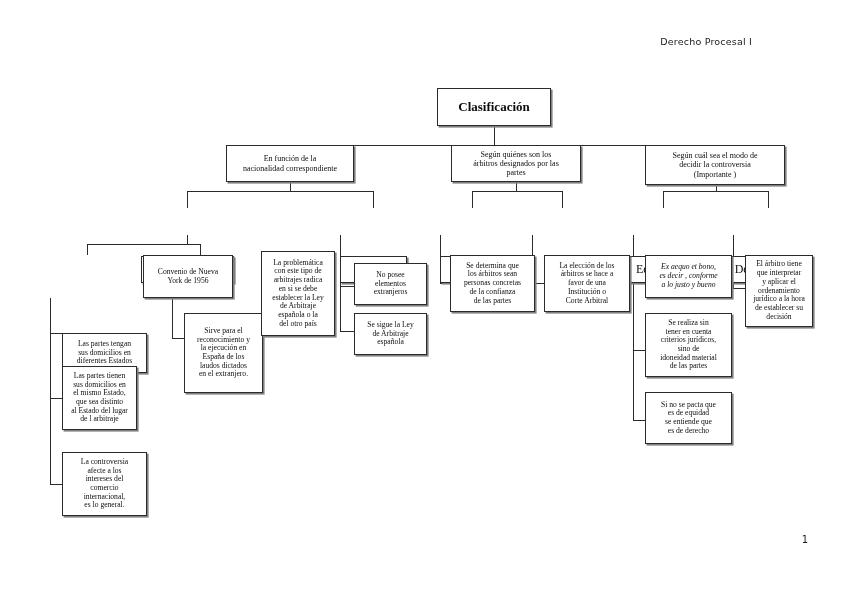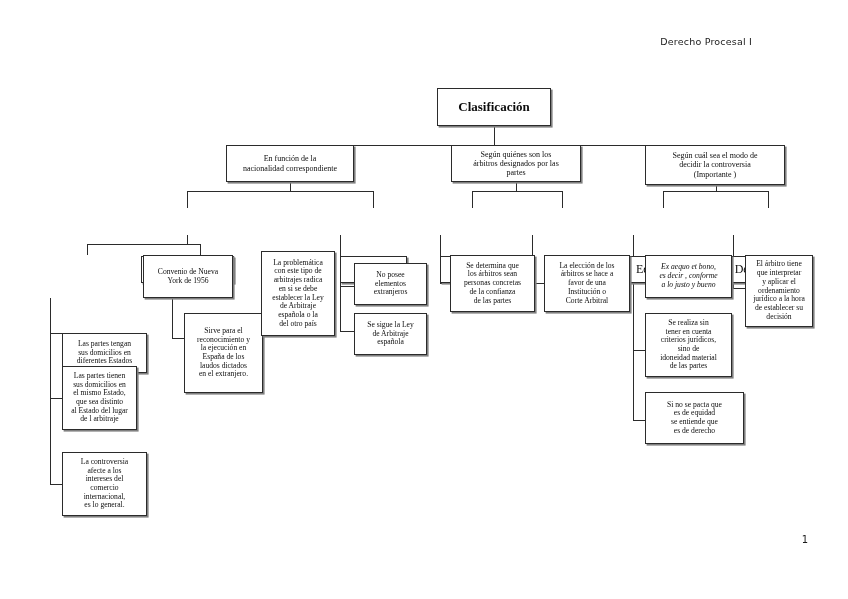--- a/index.html
+++ b/index.html
@@ -251,21 +251,21 @@
 a lo justo y bueno</span>
   </div>
   <div class="node n-leaf" style="left:645px; top:313px; width:87px; height:64px;">
     <span class="txt">Se realiza sin
 tener en cuenta
 criterios jurídicos,
 sino de
 idoneidad material
 de las partes</span>
   </div>
-  <div class="node n-leaf" style="left:645px; top:392px; width:99px; height:52px;">
+  <div class="node n-leaf" style="left:645px; top:392px; width:87px; height:52px;">
     <span class="txt">Si no se pacta que
 es de equidad
 se entiende que
 es de derecho</span>
   </div>
 
   <div class="node n-leaf" style="left:745px; top:255px; width:68px; height:72px;">
     <span class="txt">El árbitro tiene
 que interpretar
 y aplicar el

